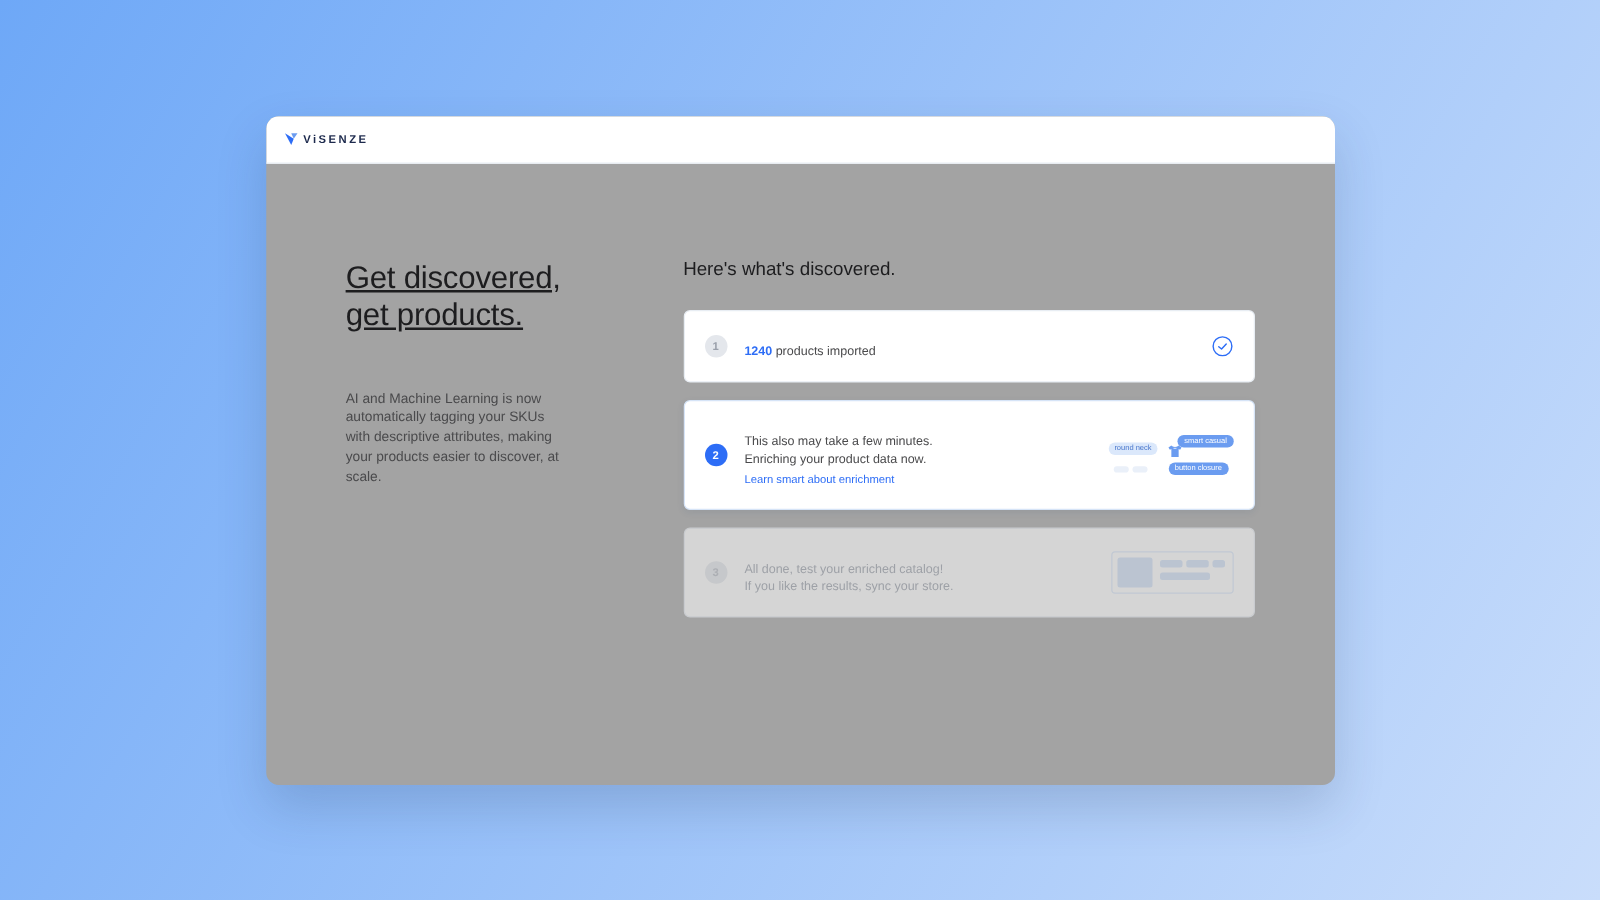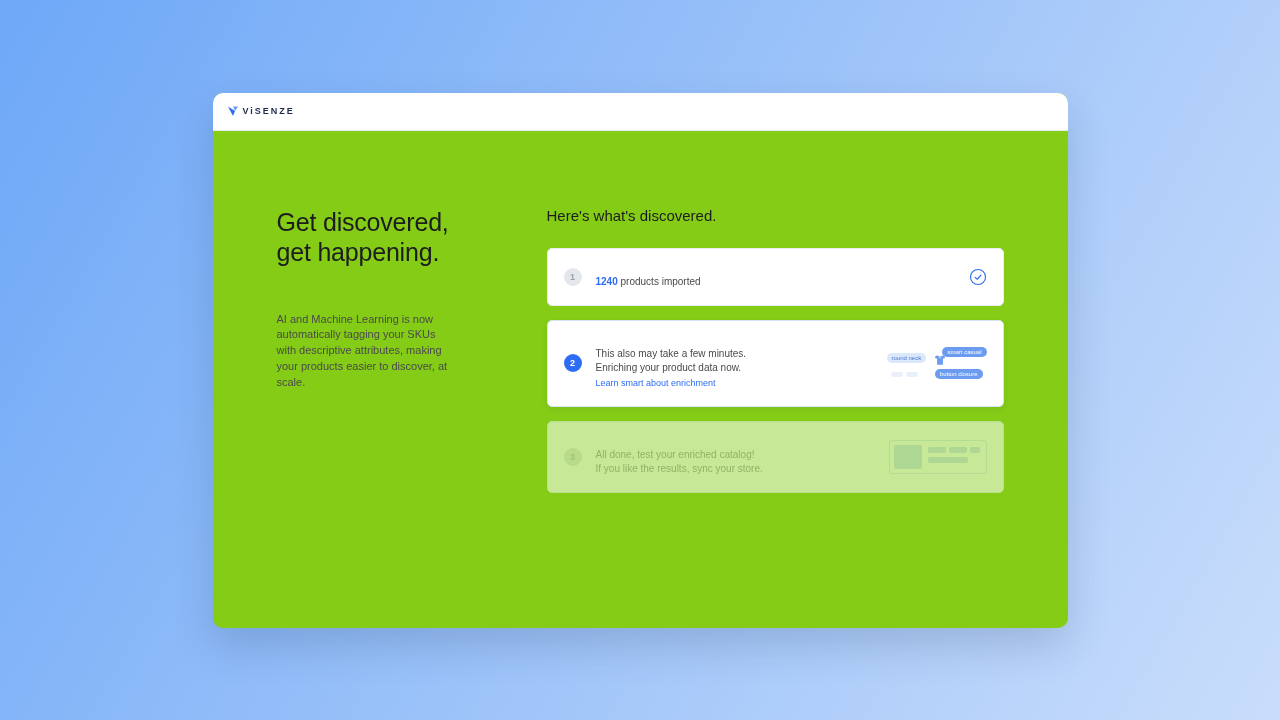--- a/index.html
+++ b/index.html
@@ -9,21 +9,21 @@
     background: linear-gradient(120deg, #6ea8f7 0%, #c9ddfb 100%);
     font-family: -apple-system, BlinkMacSystemFont, "Segoe UI", Helvetica, Arial, sans-serif;
     display: flex;
     align-items: center;
     justify-content: center;
     overflow: hidden;
   }
   .app-window {
     width: 855px;
     height: 535px;
-    background: #84cc16;
+    background: #a3a3a3;
     border-radius: 10px;
     box-shadow: 0 18px 40px rgba(30,50,90,0.18);
     overflow: hidden;
     position: relative;
   }
   .app-header {
     height: 38px;
     background: #ffffff;
     border-bottom: 1px solid #e8edf3;
     display: flex;
@@ -47,20 +47,21 @@
     padding: 76px 64px 0 64px;
     gap: 60px;
   }
   .left-col { width: 210px; flex-shrink: 0; }
   .headline {
     font-size: 25px;
     line-height: 1.2;
     font-weight: 500;
     color: #1d1d1f;
     letter-spacing: -0.2px;
+    text-decoration: underline;
   }
   .subcopy {
     margin-top: 45px;
     font-size: 11px;
     line-height: 1.45;
     color: #4a4a4c;
     max-width: 180px;
   }
   .right-col { flex: 1; }
   .status-heading {
@@ -166,21 +167,21 @@
       </svg>
       <span class="logo-text">ViSENZE</span>
     </div>
   </div>
 
   <div class="content">
 
     <div class="left-col">
       <h1 class="headline">
         <span>Get discovered,</span><br>
-        <span>get happening.</span>
+        <span>get products.</span>
       </h1>
       <p class="subcopy">AI and Machine Learning is now automatically tagging your SKUs with descriptive attributes, making your products easier to discover, at scale.</p>
     </div>
 
     <div class="right-col">
       <div class="status-heading">Here's what's discovered.</div>
 
       <div class="card">
         <div class="step-badge done">1</div>
         <div class="card-body">

